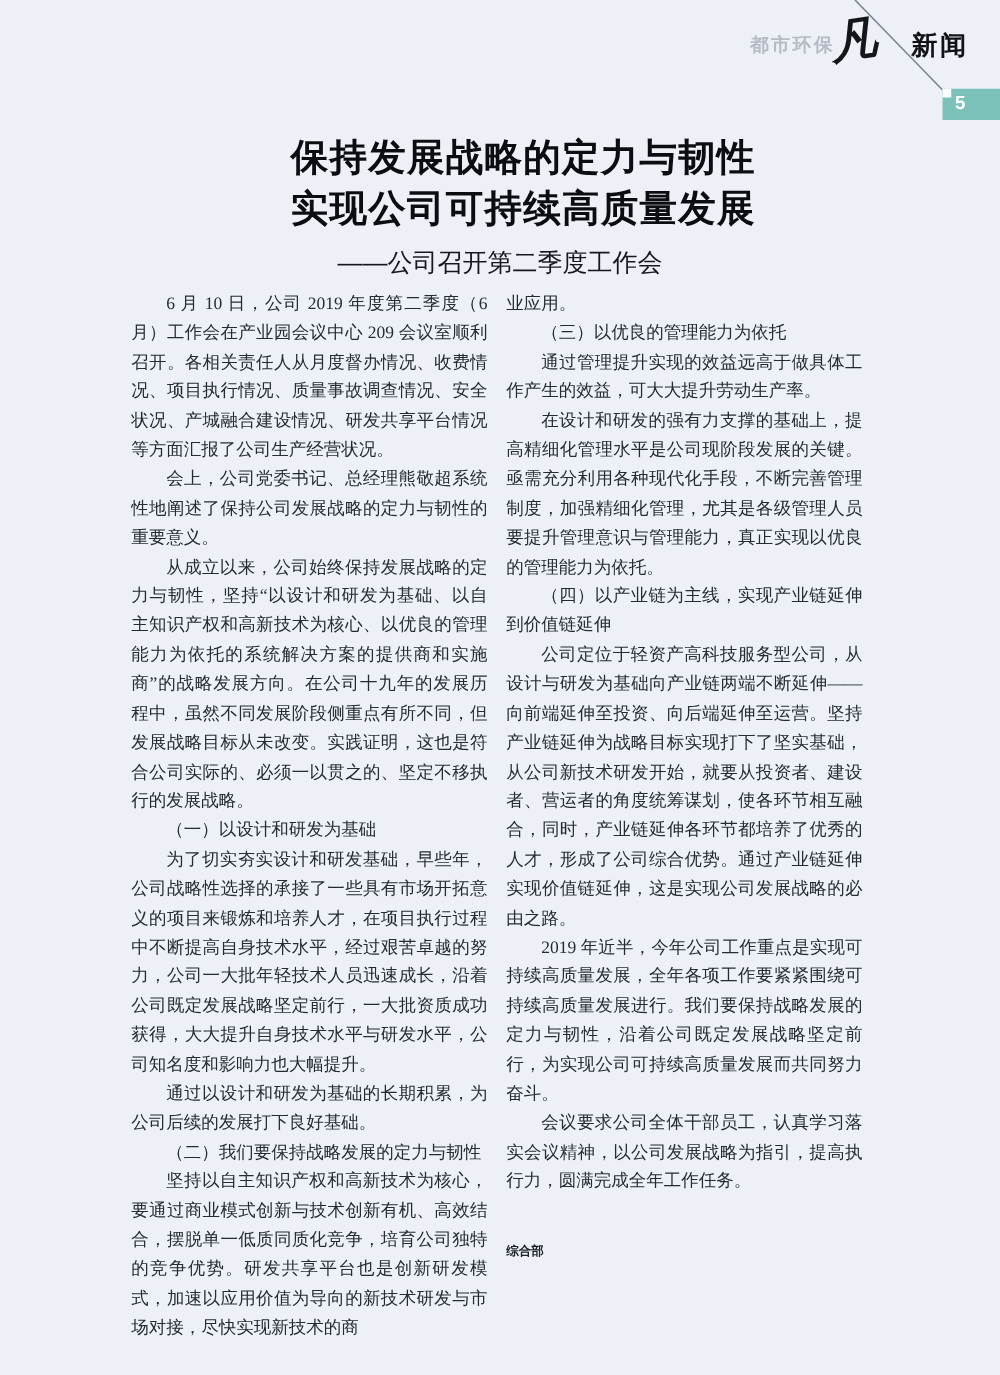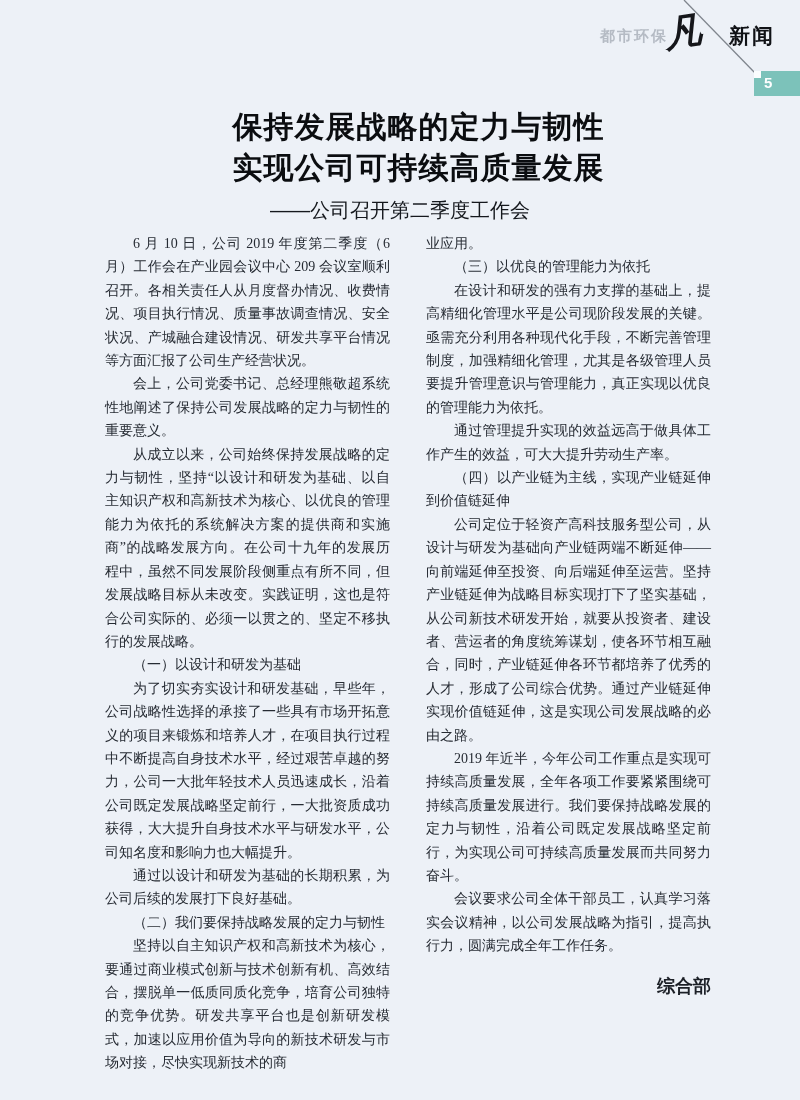--- a/index.html
+++ b/index.html
@@ -60,32 +60,32 @@
     margin-top:9px;
     font-size:20px;color:#15181d;
     font-family:"Liberation Sans","DejaVu Sans",sans-serif;
   }
   
   .column{
     position:absolute;top:232px;width:285px;
     color:#262b33;
   }
   .col-left{left:105px;}
-  .col-right{left:426px;}
+  .col-right{left:405px;}
   .para{
     margin:0;
     font-size:14px;line-height:23.4px;
     text-align:justify;text-justify:inter-ideograph;
     text-indent:2em;
   }
   .para.cont{text-indent:0;}
   .signature{
-    margin-top:17px;
-    font-size:18px;line-height:23.4px;
-    font-weight:bold;text-align:right;
+    margin-top:32px;
+    font-size:10px;line-height:23.4px;
+    font-weight:bold;text-align:left;
     color:#1c2027;
   }
 </style>
 </head>
 <body>
 
 <div class="page">
 
   <div class="brand">都市环保</div>
   <div class="brand-mark">凡</div>
@@ -112,22 +112,22 @@
       <p class="para body">为了切实夯实设计和研发基础，早些年，公司战略性选择的承接了一些具有市场开拓意义的项目来锻炼和培养人才，在项目执行过程中不断提高自身技术水平，经过艰苦卓越的努力，公司一大批年轻技术人员迅速成长，沿着公司既定发展战略坚定前行，一大批资质成功获得，大大提升自身技术水平与研发水平，公司知名度和影响力也大幅提升。</p>
       <p class="para body">通过以设计和研发为基础的长期积累，为公司后续的发展打下良好基础。</p>
       <p class="para subhead">（二）我们要保持战略发展的定力与韧性</p>
       <p class="para body">坚持以自主知识产权和高新技术为核心，要通过商业模式创新与技术创新有机、高效结合，摆脱单一低质同质化竞争，培育公司独特的竞争优势。研发共享平台也是创新研发模式，加速以应用价值为导向的新技术研发与市场对接，尽快实现新技术的商</p>
     </div>
 
   <div class="column col-right">
     <div>
         <p class="para cont">业应用。</p>
         <p class="para subhead">（三）以优良的管理能力为依托</p>
+        <p class="para body">通过管理提升实现的效益远高于做具体工作产生的效益，可大大提升劳动生产率。</p>
         <p class="para body">在设计和研发的强有力支撑的基础上，提高精细化管理水平是公司现阶段发展的关键。亟需充分利用各种现代化手段，不断完善管理制度，加强精细化管理，尤其是各级管理人员要提升管理意识与管理能力，真正实现以优良的管理能力为依托。</p>
-        <p class="para body">通过管理提升实现的效益远高于做具体工作产生的效益，可大大提升劳动生产率。</p>
         <p class="para subhead">（四）以产业链为主线，实现产业链延伸到价值链延伸</p>
         <p class="para body">公司定位于轻资产高科技服务型公司，从设计与研发为基础向产业链两端不断延伸——向前端延伸至投资、向后端延伸至运营。坚持产业链延伸为战略目标实现打下了坚实基础，从公司新技术研发开始，就要从投资者、建设者、营运者的角度统筹谋划，使各环节相互融合，同时，产业链延伸各环节都培养了优秀的人才，形成了公司综合优势。通过产业链延伸实现价值链延伸，这是实现公司发展战略的必由之路。</p>
         <p class="para body">2019 年近半，今年公司工作重点是实现可持续高质量发展，全年各项工作要紧紧围绕可持续高质量发展进行。我们要保持战略发展的定力与韧性，沿着公司既定发展战略坚定前行，为实现公司可持续高质量发展而共同努力奋斗。</p>
         <p class="para body">会议要求公司全体干部员工，认真学习落实会议精神，以公司发展战略为指引，提高执行力，圆满完成全年工作任务。</p>
       </div>
     <div class="signature">综合部</div>
   </div>
 
 </div>
 

